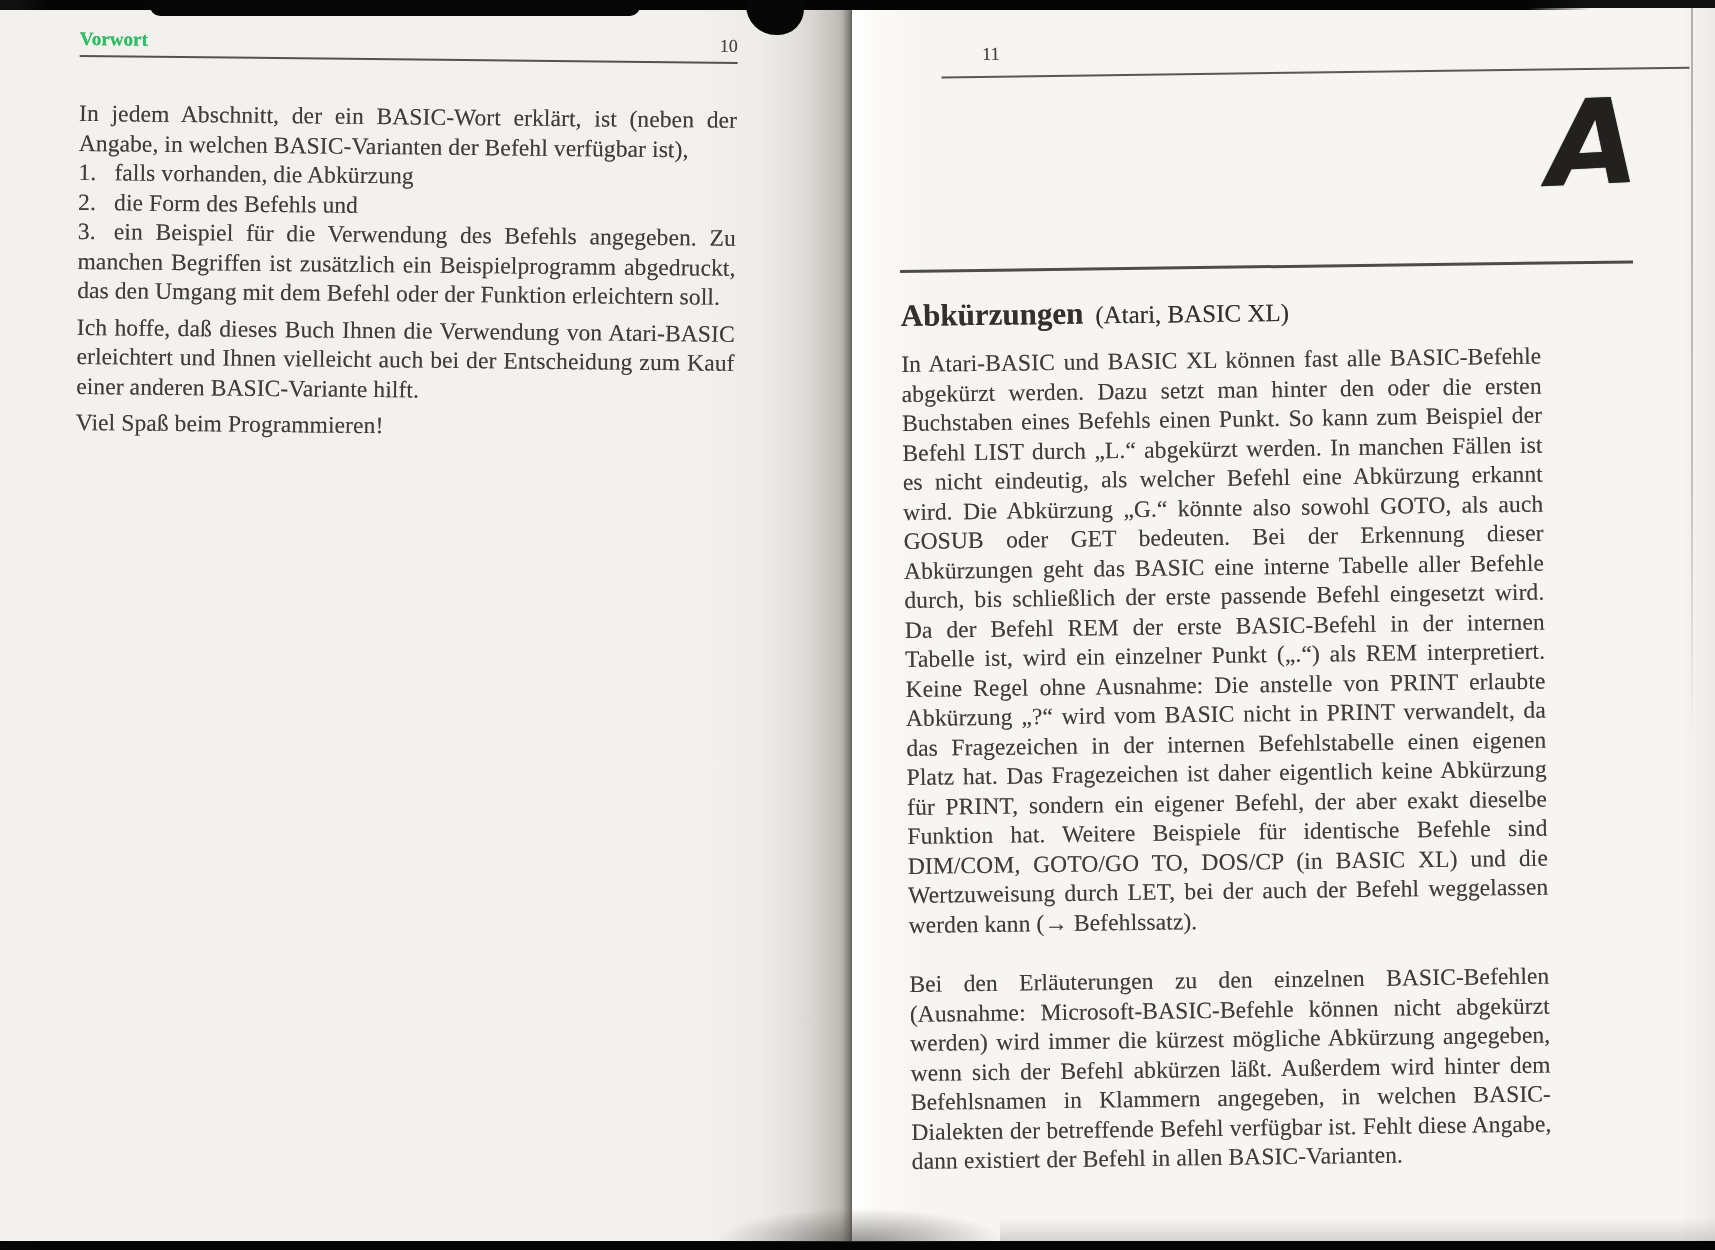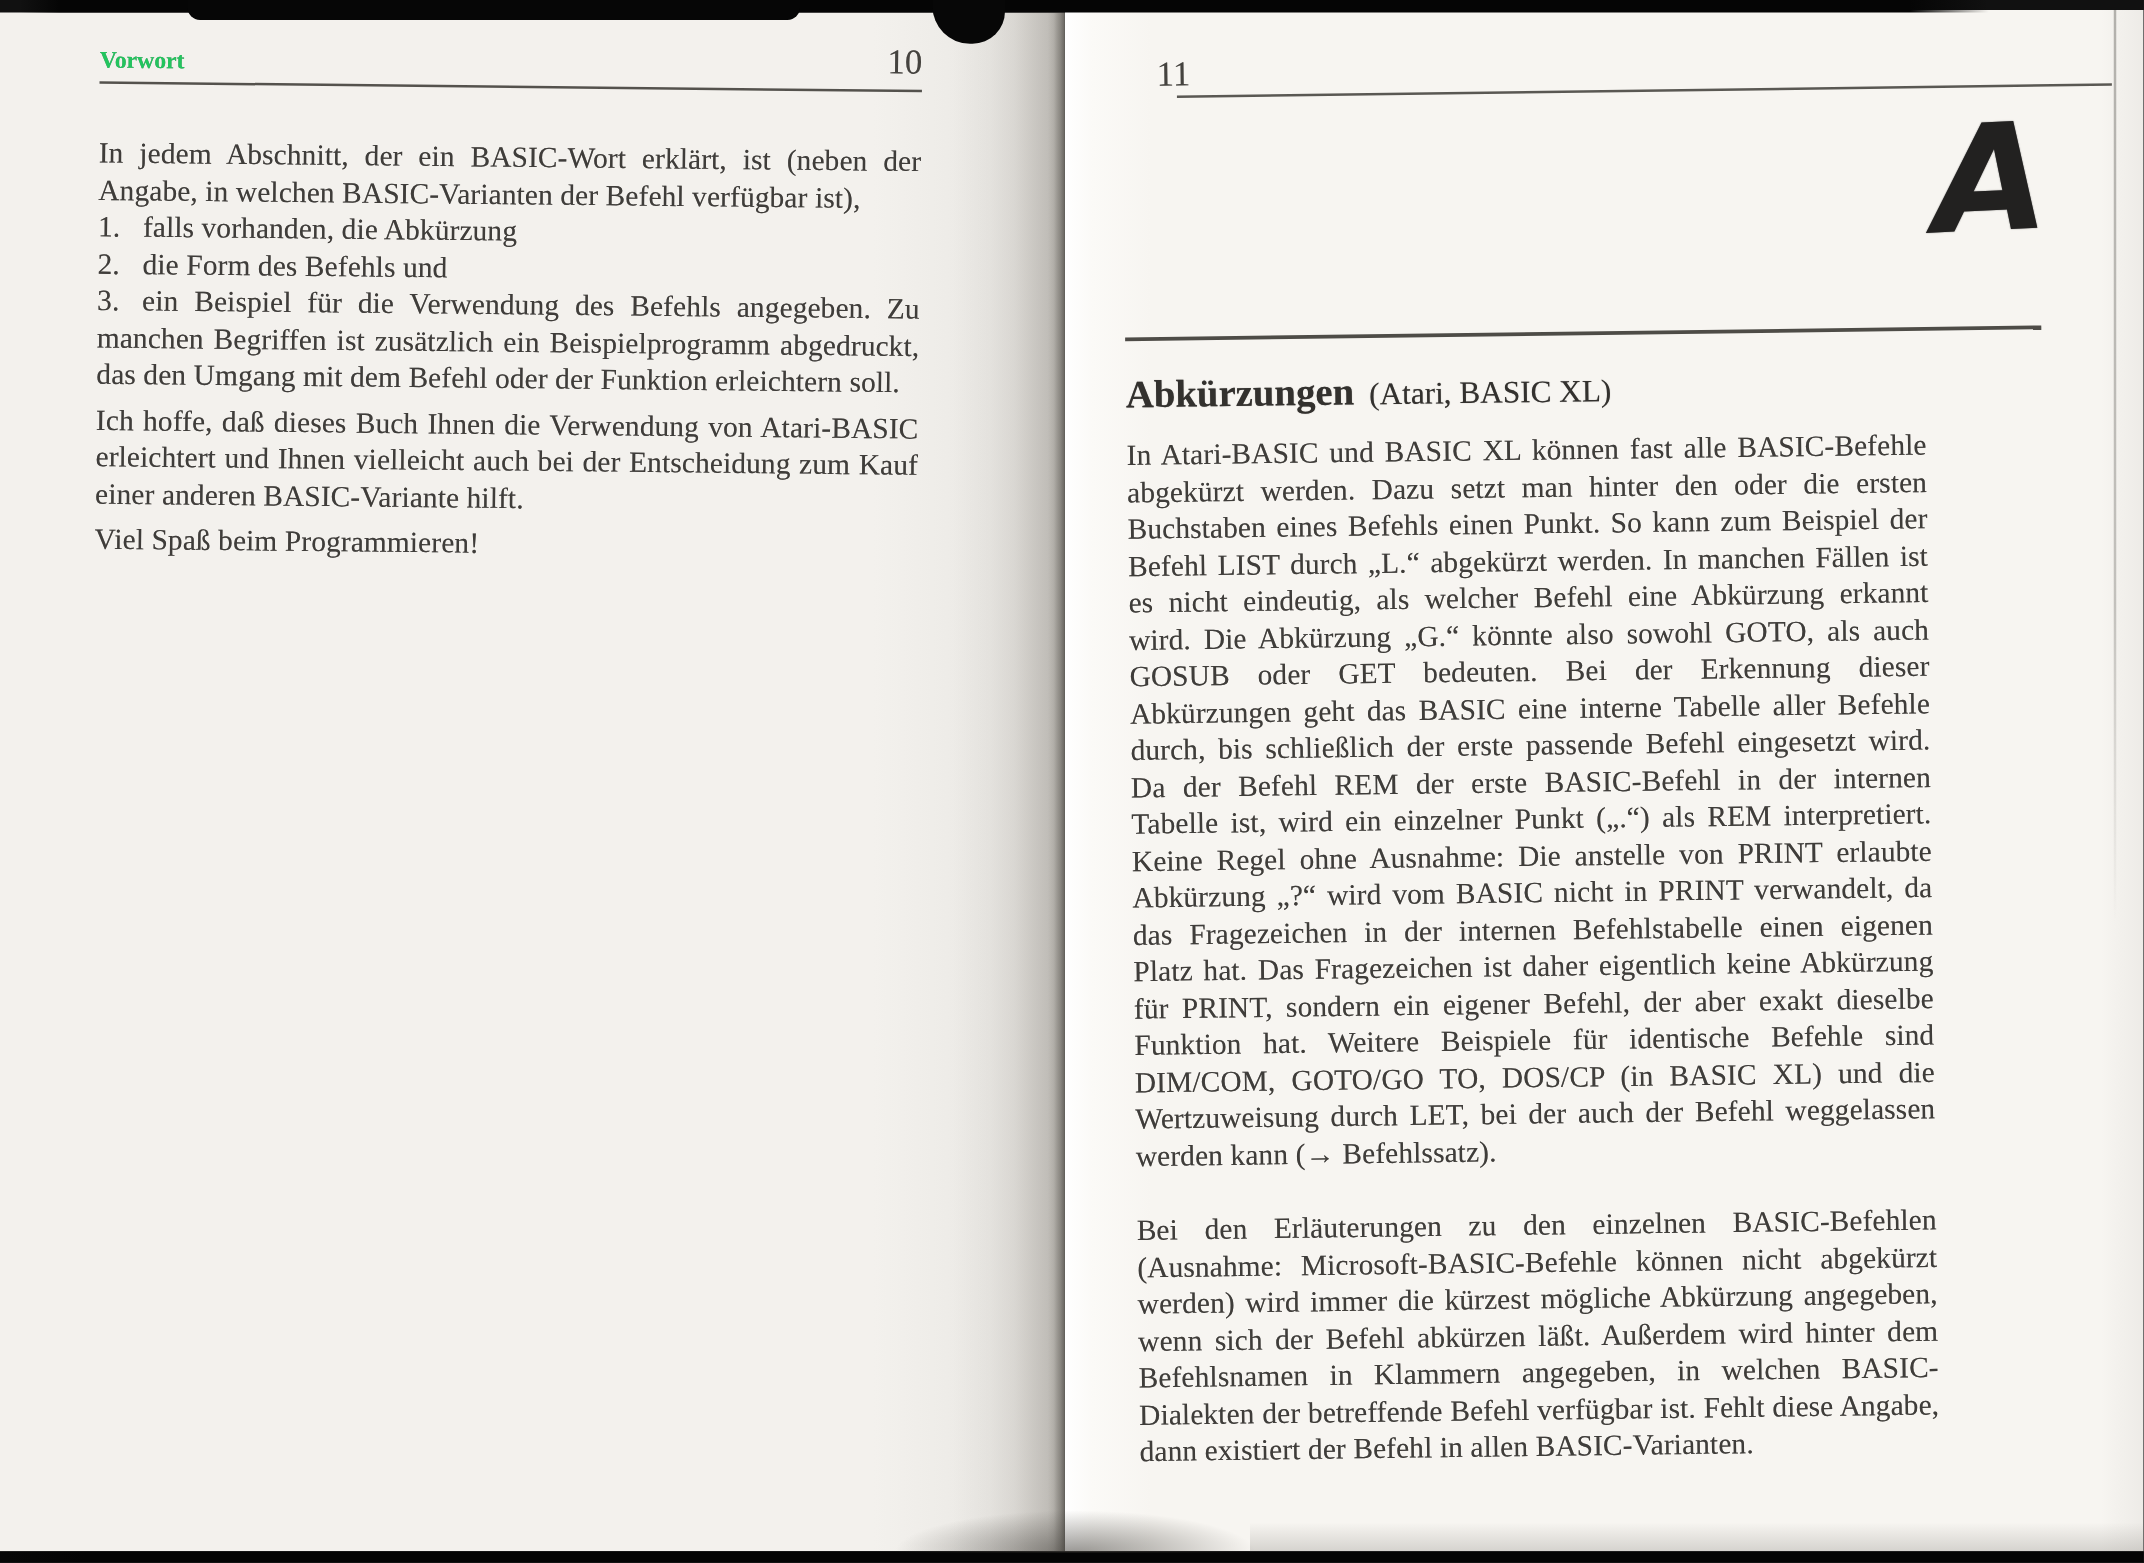--- a/index.html
+++ b/index.html
@@ -68,22 +68,23 @@
   .para {
     margin: 0;
     font-size: 23.5px;
     line-height: 29.5px;
     text-align: justify;
     color: #3f3d3a;
     text-shadow: 0 0 0.5px rgba(63,61,58,0.55);
     letter-spacing: 0.1px;
   }
   .folio {
-    font-size: 28px; color: #45433f;
+    font-size: 18px; color: #45433f;
     text-shadow: 0 0 0.5px rgba(69,67,63,0.5);
+    margin-left: 41px;
   }
   
   .left-content {
     position: absolute; left: 80px; top: 28px; width: 658px;
     transform: rotate(0.6deg); transform-origin: 0 0;
   }
   .header-row {
     display: flex; justify-content: space-between; align-items: flex-end;
     padding-bottom: 5px;
     border-bottom: 2px solid #54524d;
@@ -93,21 +94,21 @@
     text-shadow: 0 0 0.5px rgba(59,57,54,0.6);
   }
   .left-body { margin-top: 42px; }
   .marker { display: inline-block; width: 36px; }
   .spaced { margin-top: 7px; }
   
   .right-content {
     position: absolute; left: 897px; top: 35px; width: 640px;
     transform: rotate(-0.75deg); transform-origin: 0 0;
   }
-  .folio-right { position: absolute; left: 28px; top: 10px; }
+  .folio-right { position: absolute; left: 44px; top: 10px; }
   .top-rule {
     position: absolute; left: 44px; top: 42px; width: 748px; height: 2px;
     background: #5a5853;
   }
   .section-letter {
     position: absolute; left: 648px; top: 58px;
     font-family: "DejaVu Sans", sans-serif;
     font-style: italic; font-weight: 900;
     font-size: 118px; line-height: 118px;
     color: #222120;

